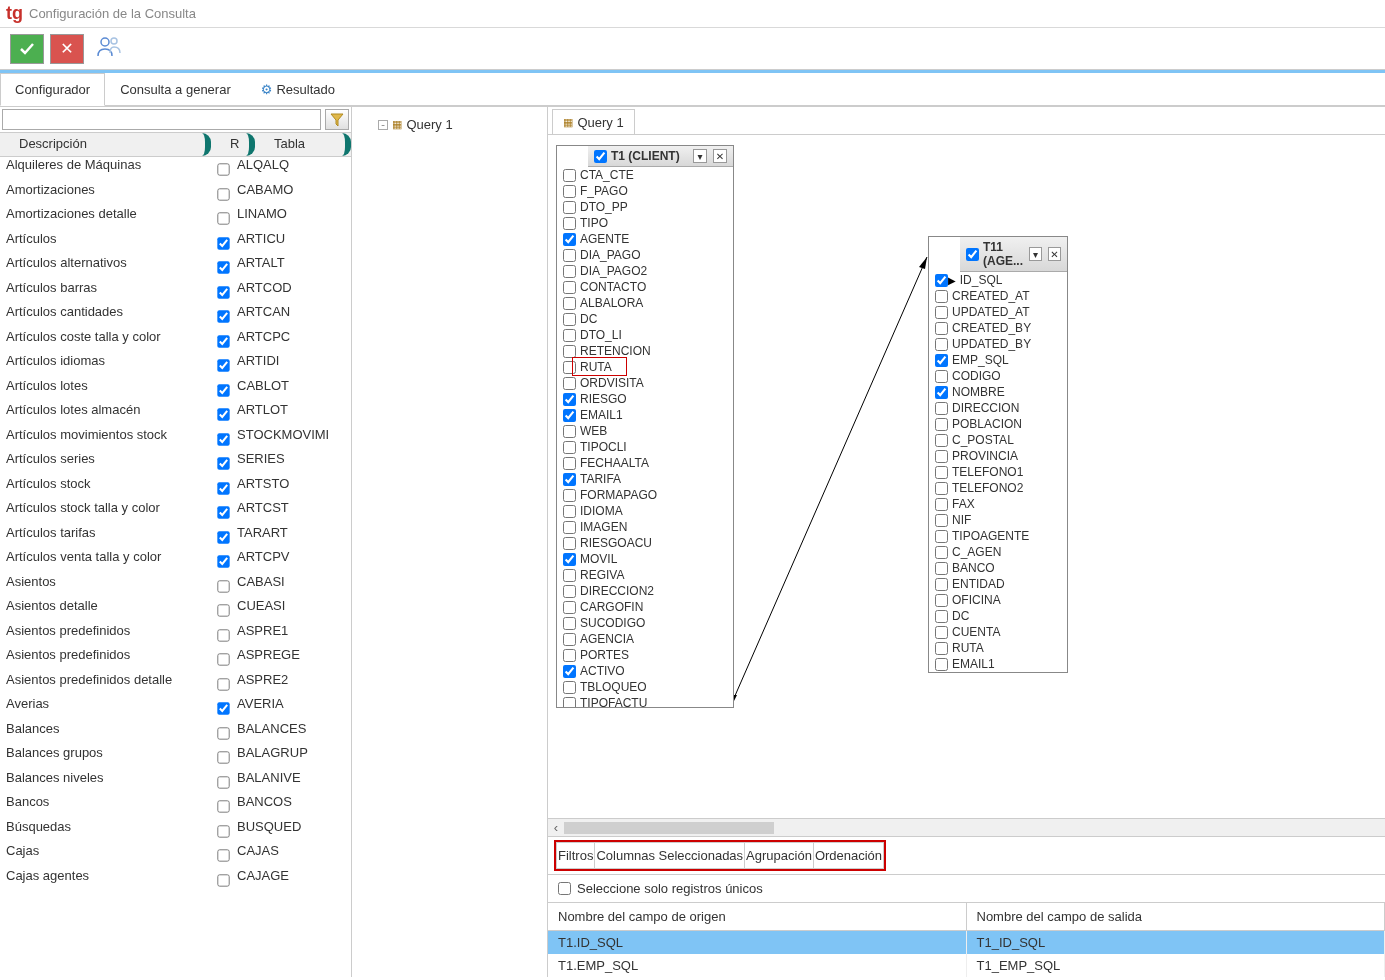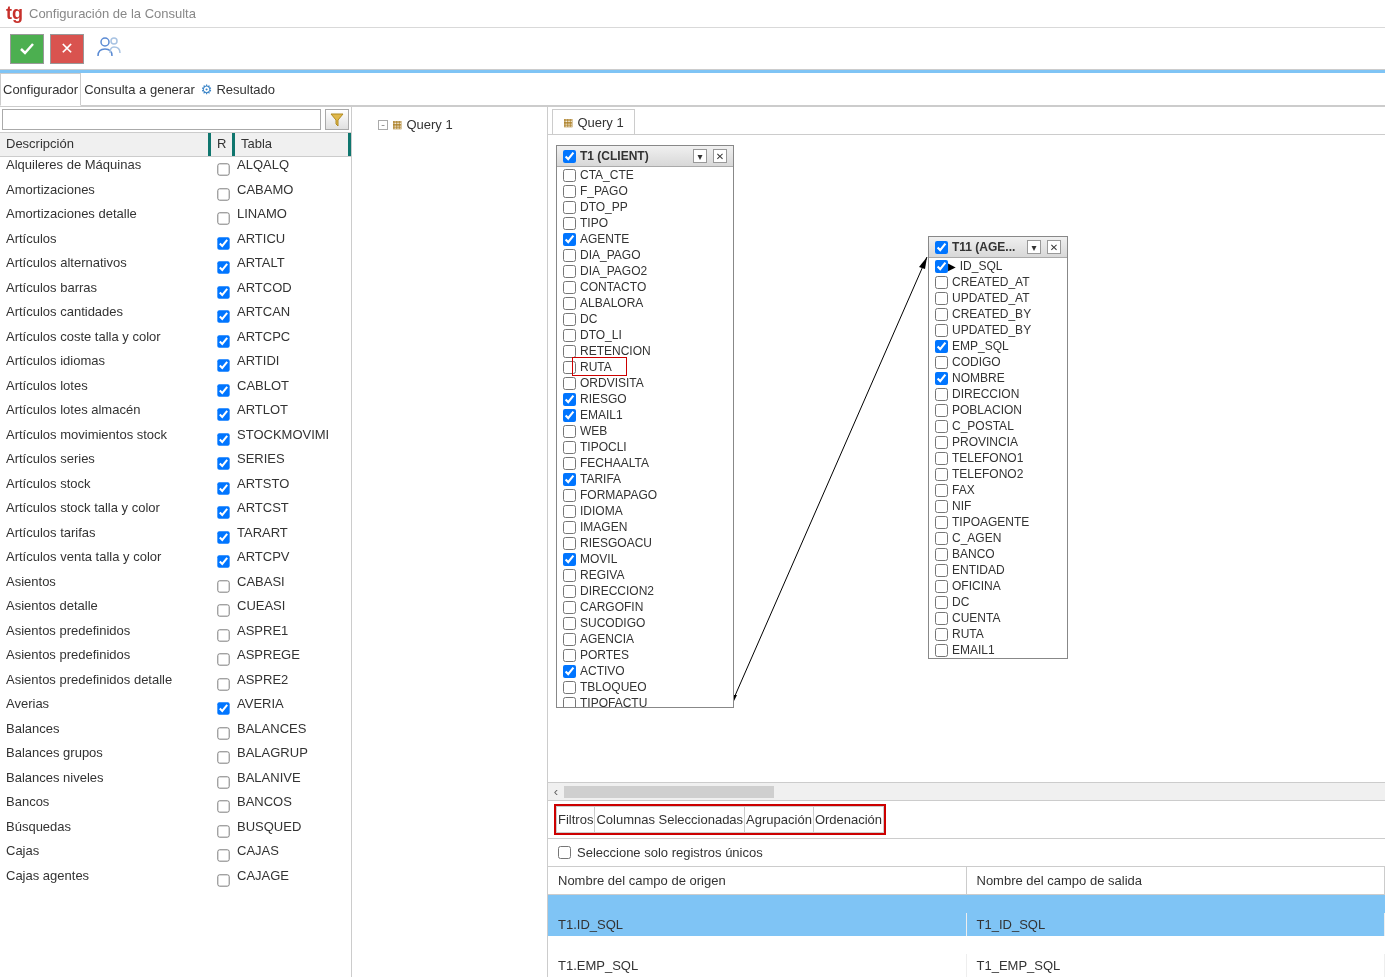--- a/index.html
+++ b/index.html
@@ -13,34 +13,34 @@
   
   .toolbar { height: 42px; display: flex; align-items: center; padding: 4px 10px; gap: 6px; border-bottom: 1px solid #ccc; }
   .toolbar .btn { width: 34px; height: 30px; border: 1px solid #999; display: flex; align-items: center; justify-content: center; cursor: pointer; }
   .btn-accept { background: #4caf50; color: #fff; }
   .btn-cancel { background: #d9534f; color: #fff; font-size: 16px; }
   .btn-user { border: none; color: #5b8bd4; font-size: 22px; margin-left: 6px; }
   .divider-bar { height: 3px; background: #7fc4f5; }
 
   
   .main-tabs { display: flex; border-bottom: 1px solid #ccc; }
-  .main-tabs .tab { padding: 8px 2px; border: 1px solid transparent; border-bottom: none; cursor: pointer; }
+  .main-tabs .tab { padding: 8px 14px; border: 1px solid transparent; border-bottom: none; cursor: pointer; }
   .main-tabs .tab.active { border-color: #ccc; background: #fff; border-bottom: 1px solid #fff; margin-bottom: -1px; }
   .gear-icon { color: #3a84c7; margin-right: 4px; }
 
   
   .workspace { display: flex; height: calc(980px - 28px - 42px - 3px - 36px); border-top: 1px solid #ccc; }
 
   
   .left-panel { width: 352px; border-right: 1px solid #ccc; display: flex; flex-direction: column; }
   .filter-row { display: flex; border-bottom: 1px solid #ccc; height: 26px; }
   .filter-row input { flex: 1; border: 1px solid #aaa; margin: 2px; padding: 1px 4px; }
   .filter-btn { width: 24px; border: 1px solid #aaa; margin: 2px; background: linear-gradient(#fff, #e0e0e0); color: #c58a00; display:flex; align-items:center; justify-content:center; }
   .grid-head { display: flex; background: #f0f0f0; border-bottom: 1px solid #ccc; height: 24px; }
-  .grid-head div { padding: 3px 6px; border-right: 3px solid #0f766e; }
+  .grid-head div { padding: 3px 19px; border-right: 6px solid #0f766e; border-radius: 9px; }
   .col-desc { width: 211px; }
   .col-r { width: 24px; }
   .col-tabla { flex: 1; }
   .grid-body { flex: 1; overflow-y: auto; position: relative; }
   .grid-row { display: flex; height: 24.5px; border-bottom: 0; }
   .grid-row .col-desc { width: 211px; padding: 0 6px; white-space: nowrap; overflow:hidden; }
   .grid-row .col-r { width: 24px; display: flex; justify-content: center; }
   .grid-row .col-r input { transform: scale(0.95); }
   .grid-row .col-tabla { flex: 1; padding: 0 2px; white-space: nowrap; overflow:hidden; }
 
@@ -50,21 +50,21 @@
   .tree-icon { color:#a97b1e; font-size:11px; }
 
   
   .canvas-panel { flex: 1; display: flex; flex-direction: column; }
   .canvas-tabs { height: 28px; border-bottom: 1px solid #ccc; display:flex; }
   .canvas-tabs .tab { border: 1px solid #ccc; border-bottom:none; padding: 4px 10px; display:flex; align-items:center; gap:4px; margin-left:4px; margin-top:2px; }
   .canvas-area { flex: 1; position: relative; background:#fff; overflow:hidden; }
 
   
   .tablebox { position:absolute; border:1px solid #888; background:#fff; font-size:12px; }
-  .tablebox .tb-head { background: linear-gradient(#f0f0f0, #d8d8d8); padding: 3px 6px; display:flex; align-items:center; gap:4px; border-bottom:1px solid #aaa; }
+  .tablebox .tb-head { background: linear-gradient(#f0f0f0, #d8d8d8); padding: 3px 6px; display:flex; align-items:center; gap:4px; border-bottom:1px solid #aaa;margin-left:31px; }
   .tablebox .tb-head input { margin:0; }
   .tablebox .tb-head .tb-title { flex:1; font-weight:bold; }
   .tablebox .tb-head .tb-ctrl { border:1px solid #999; width:14px; height:14px; font-size:10px; display:flex; align-items:center; justify-content:center; margin-left:2px; cursor:pointer; background:#fff; }
   .tablebox .tb-body { max-height: 540px; overflow-y:auto; }
   .tb-row { display:flex; align-items:center; gap:4px; padding: 1px 6px; }
   .tb-row input { margin:0; }
   .tb-row.highlighted { position:relative; }
   .ruta-highlight { position:absolute; border:1.5px solid #c00; left:15px; top:-2px; width:55px; height:19px; pointer-events:none; }
   
   
@@ -80,21 +80,21 @@
   .bottom-tabs { display:flex; border:2px solid #c00; width:fit-content; margin:3px 0 3px 6px; }
   .bottom-tabs .tab { padding: 5px 1px; border:1px solid #ccc; cursor:pointer; }
   .bottom-tabs .tab.active { background:#fff; font-weight:normal; }
   .bottom-tabs .tab + .tab { border-left:none; }
 
   .unique-row { display:flex; align-items:center; gap:6px; padding:6px 10px; border-top:1px solid #ccc; border-bottom:1px solid #ccc; }
 
   .cols-head { display:flex; border-bottom:1px solid #ccc; }
   .cols-head div { flex:1; padding:6px 10px; border-right:1px solid #ccc; }
   .cols-body .crow { display:flex; }
-  .cols-body .crow div { flex:1; padding:4px 10px; border-right:1px solid #eee;margin-top:18px; }
+  .cols-body .crow div { flex:1; padding:4px 10px; border-right:1px solid #eee; }
   .crow.selected { background:#7fc4f5; }
 
   
   .tb-body::-webkit-scrollbar { width:16px; }
   .tb-body::-webkit-scrollbar-track { background:#f0f0f0; }
   .tb-body::-webkit-scrollbar-thumb { background:#c0c0c0; }
 
 </style>
 </head>
 <body>

